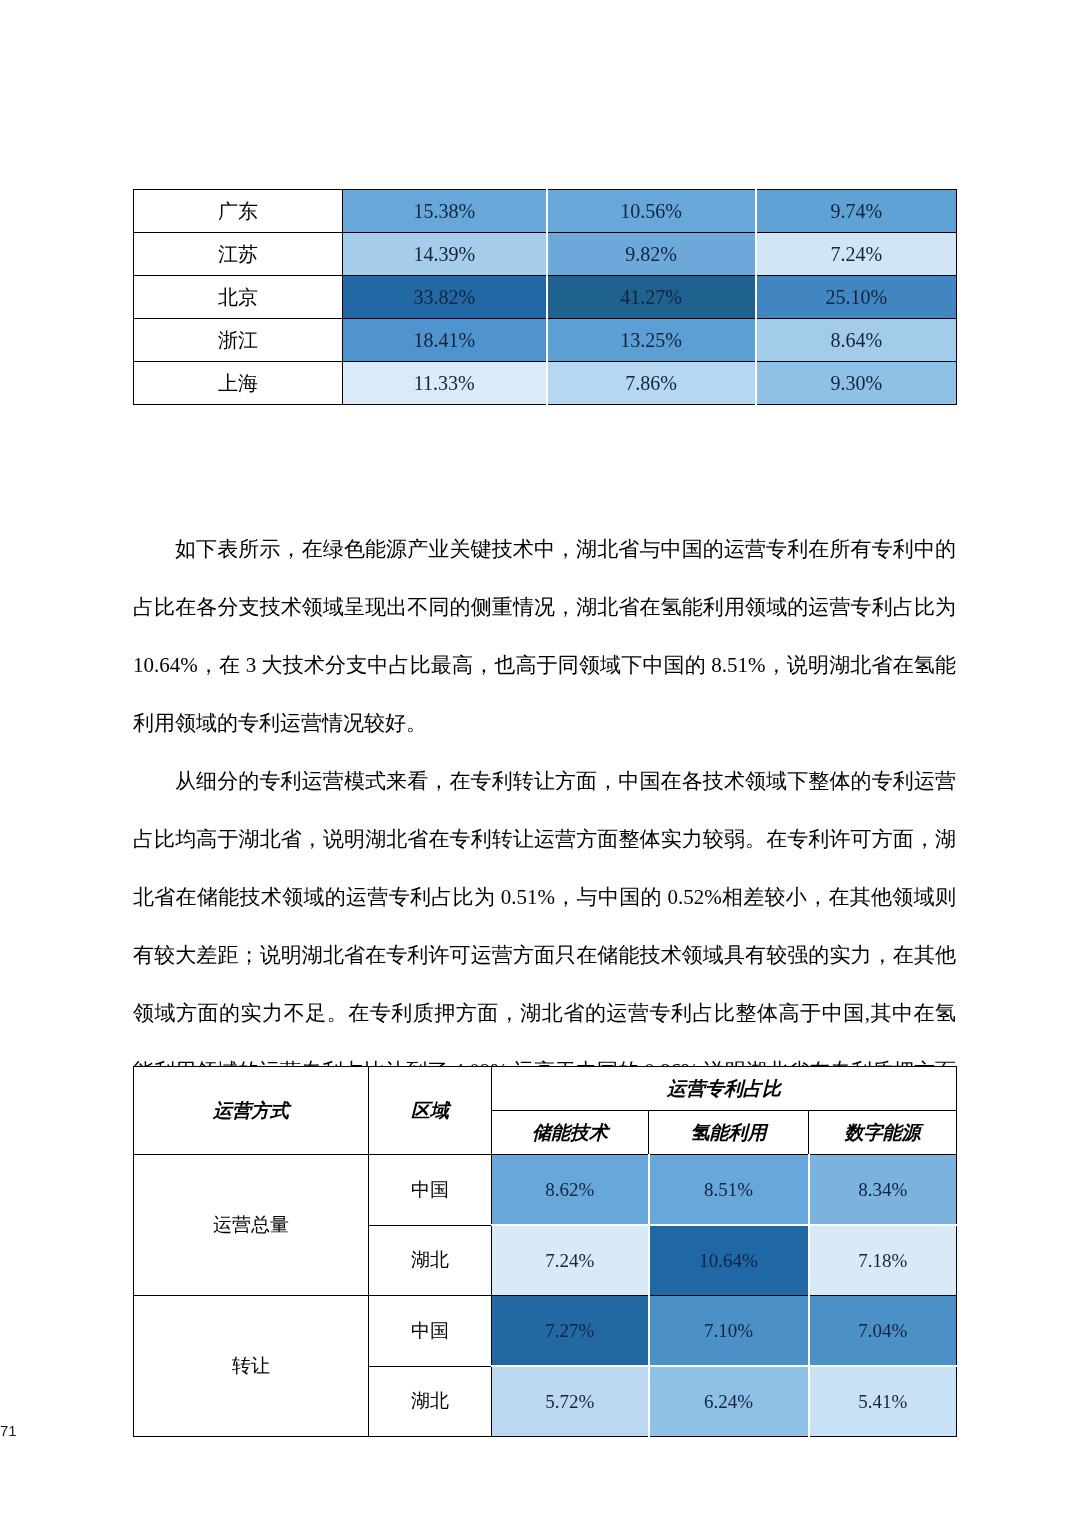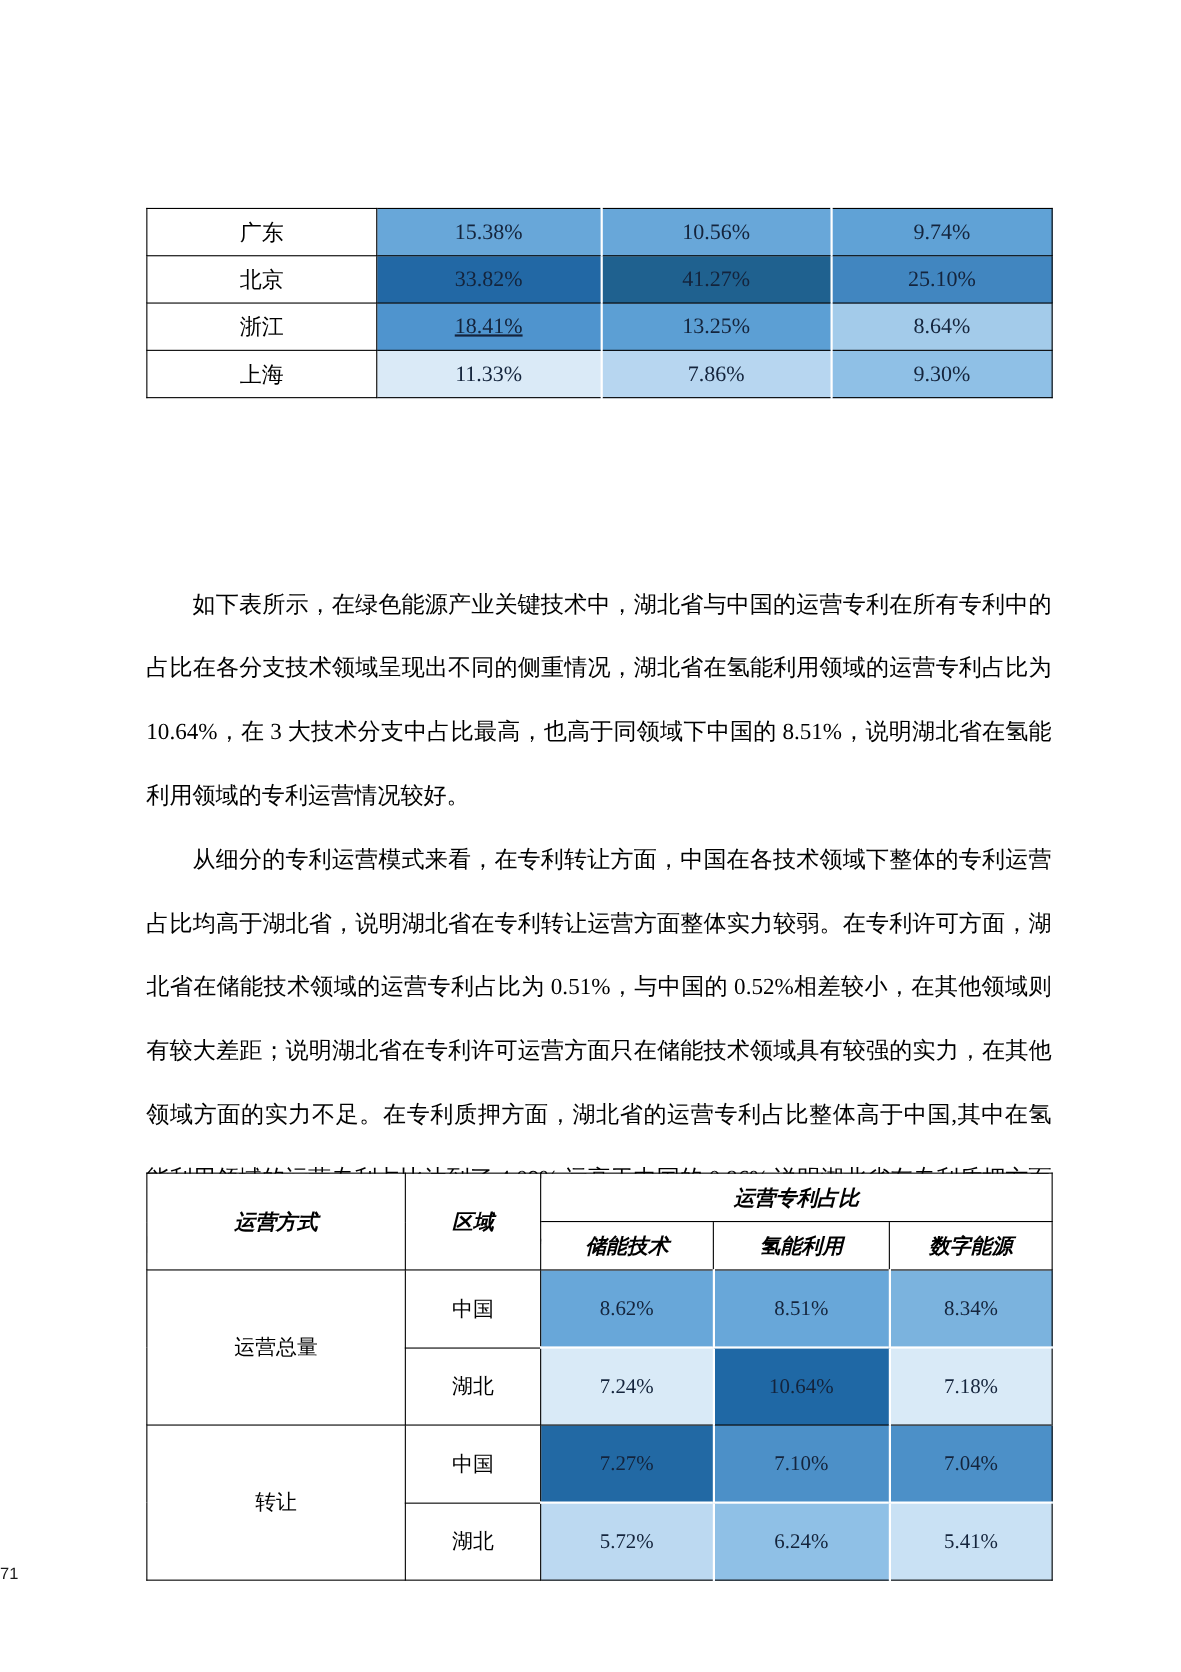--- a/index.html
+++ b/index.html
@@ -85,28 +85,34 @@
         <col style="width:201px">
     </colgroup>
     <tbody>
       <tr>
         <td class="prov">广东</td>
         <td class="val vfirst" style="background-color: rgb(104, 167, 217);">15.38%</td>
         <td class="val" style="background-color: rgb(104, 167, 217);">10.56%</td>
         <td class="val vlast" style="background-color: rgb(96, 162, 214);">9.74%</td>
       </tr>
       <tr>
+        <td class="prov">江苏</td>
+        <td class="val vfirst" style="background-color: rgb(166, 204, 235);">14.39%</td>
+        <td class="val" style="background-color: rgb(108, 169, 218);">9.82%</td>
+        <td class="val vlast" style="background-color: rgb(210, 229, 245);">7.24%</td>
+      </tr>
+      <tr>
         <td class="prov">北京</td>
         <td class="val vfirst" style="background-color: rgb(34, 104, 165);">33.82%</td>
         <td class="val" style="background-color: rgb(31, 97, 143);">41.27%</td>
         <td class="val vlast" style="background-color: rgb(65, 134, 192);">25.10%</td>
       </tr>
       <tr>
         <td class="prov">浙江</td>
-        <td class="val vfirst" style="background-color: rgb(79, 148, 206); text-decoration: underline;">18.41%</td>
+        <td class="val vfirst" style="background-color: rgb(79, 148, 206);">18.41%</td>
         <td class="val" style="background-color: rgb(92, 159, 212);">13.25%</td>
         <td class="val vlast" style="background-color: rgb(163, 203, 234);">8.64%</td>
       </tr>
       <tr>
         <td class="prov">上海</td>
         <td class="val vfirst" style="background-color: rgb(218, 234, 247);">11.33%</td>
         <td class="val" style="background-color: rgb(183, 214, 240);">7.86%</td>
         <td class="val vlast" style="background-color: rgb(143, 192, 230);">9.30%</td>
       </tr>
     </tbody>

